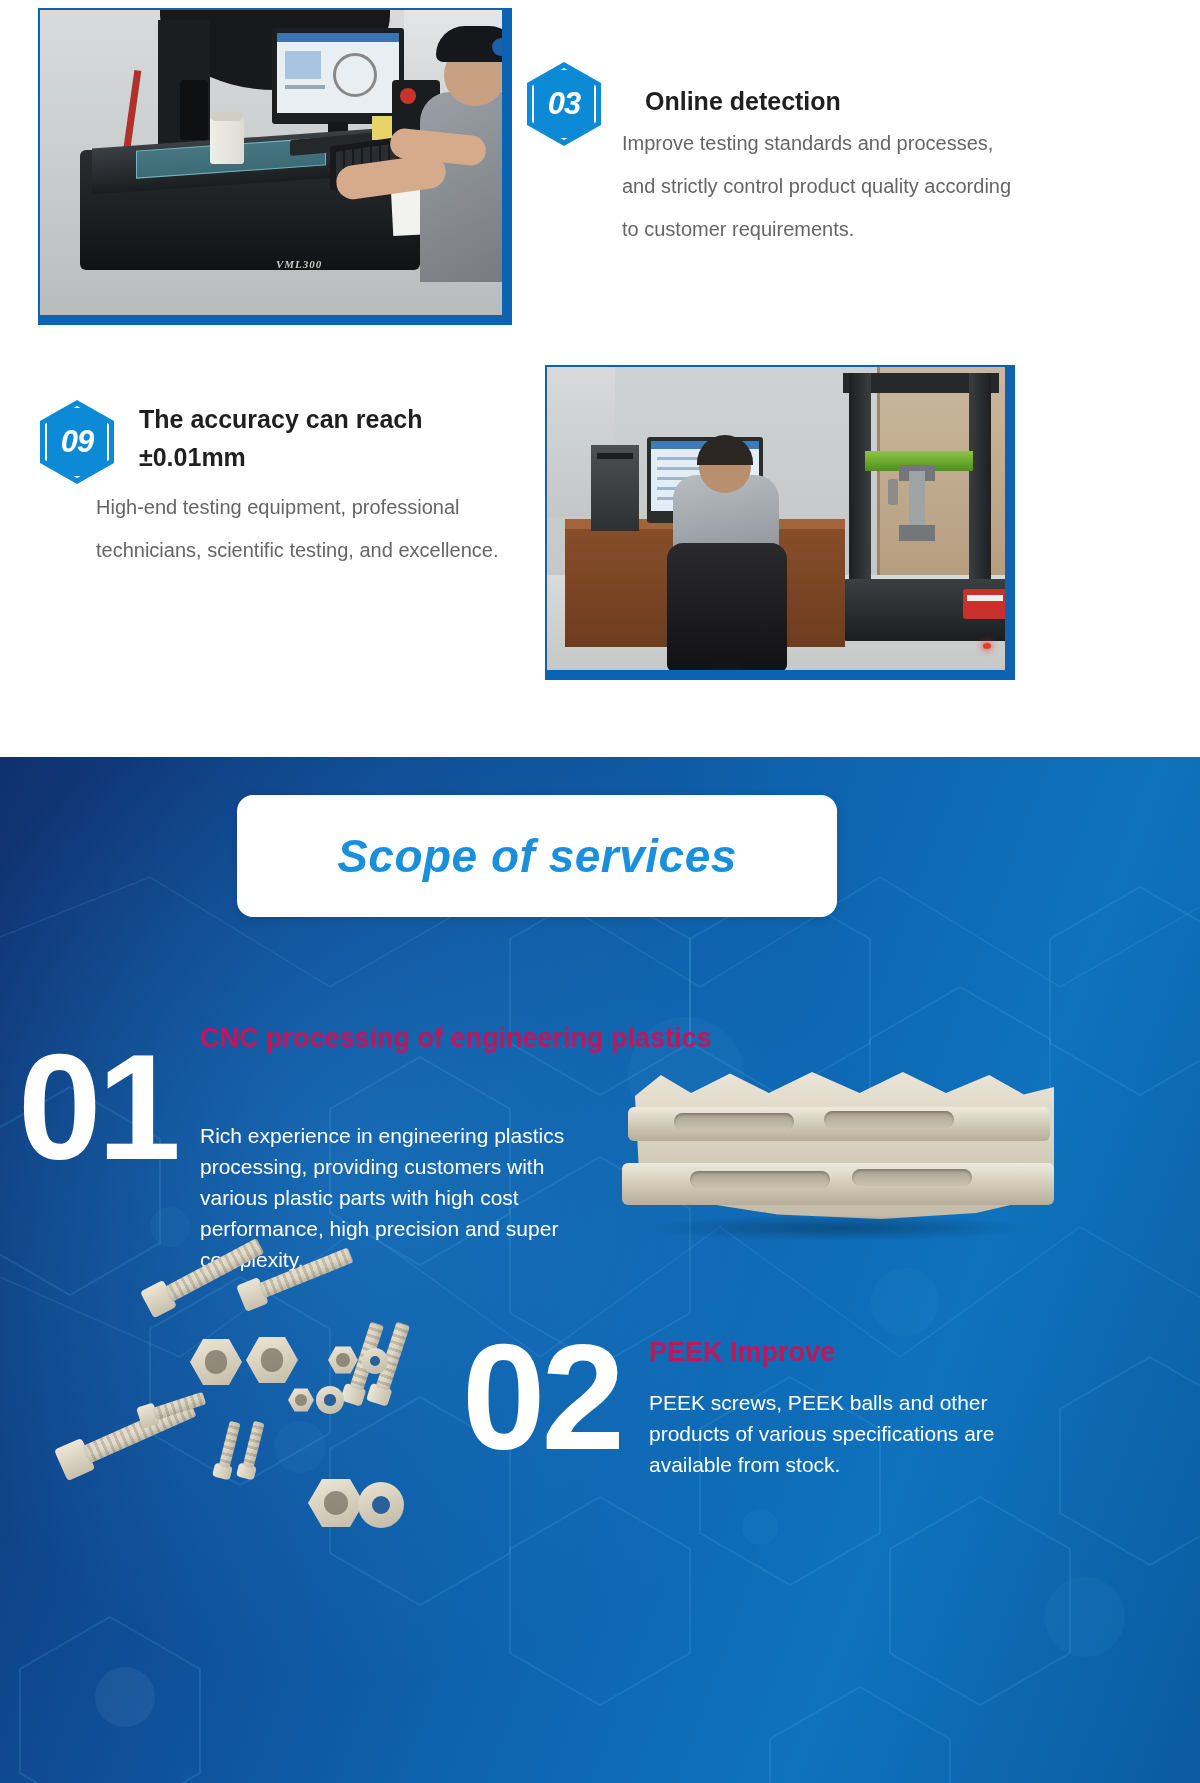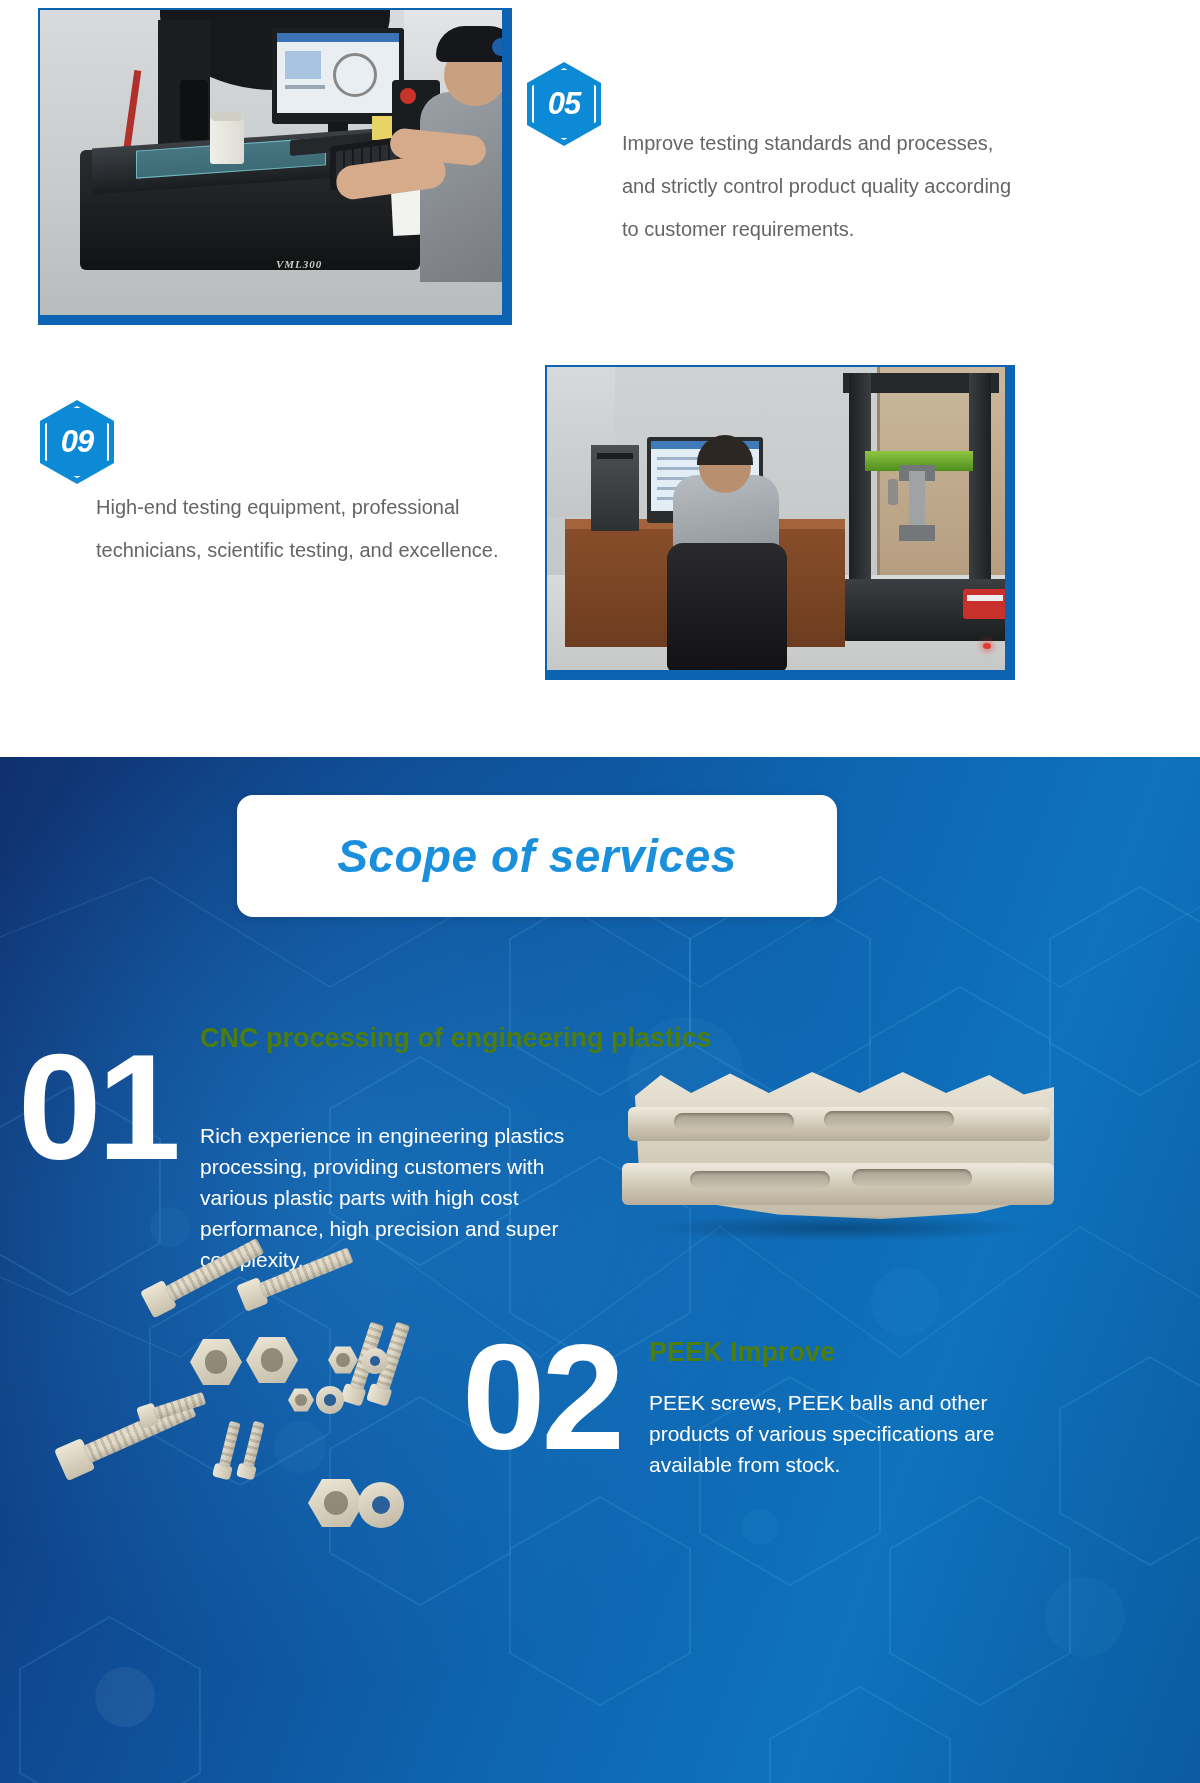--- a/index.html
+++ b/index.html
@@ -159,21 +159,21 @@
 
   .big-num {
     position:absolute; color:#fff;
     font:700 150px/150px "Liberation Sans",sans-serif;
     letter-spacing:-4px;
   }
   #num-01 { left:18px; top:1032px; }
   #num-02 { left:462px; top:1322px; }
 
   .svc-title {
-    position:absolute; color:#4d7c0f;
+    position:absolute; color:#be185d;
     font:700 27px/34px "Liberation Sans",sans-serif;
   }
   .svc-body {
     position:absolute; color:#fff;
     font:400 21px/31px "Liberation Sans",sans-serif;
   }
   #svc1-title { left:200px; top:1021px; width:760px; }
   #svc1-body  { left:200px; top:1120px; width:410px; }
   #svc2-title { left:649px; top:1335px; width:420px; }
   #svc2-body  { left:649px; top:1387px; width:380px; }
@@ -264,29 +264,31 @@
         <div class="p1-arm"></div>
         <div class="p1-arm2"></div>
         <div class="p1-label">VML300</div>
       </div>
     </div>
   </div>
 
   <div class="hex-badge" id="badge-03">
     <div class="hex-shape"></div>
     <div class="hex-inner"></div>
-    <div class="hex-num">05</div>
-  </div>
+    <div class="hex-num">03</div>
+  </div>
+  <div class="block-title" id="title-03">Online detection</div>
   <div class="block-body" id="body-03">Improve testing standards and processes, and strictly control product quality according to customer requirements.</div>
 
   <div class="hex-badge" id="badge-04">
     <div class="hex-shape"></div>
     <div class="hex-inner"></div>
     <div class="hex-num">09</div>
   </div>
+  <div class="block-title" id="title-04">The accuracy can reach ±0.01mm</div>
   <div class="block-body" id="body-04">High-end testing equipment, professional technicians, scientific testing, and excellence.</div>
 
   <div class="photo-frame" id="photo-2">
     <div class="photo-inner">
       <div class="scene">
         <div class="p2-wall"></div>
         <div class="p2-door"></div>
         <div class="p2-cab"></div>
         <div class="p2-floor"></div>
         <div class="p2-mach">

